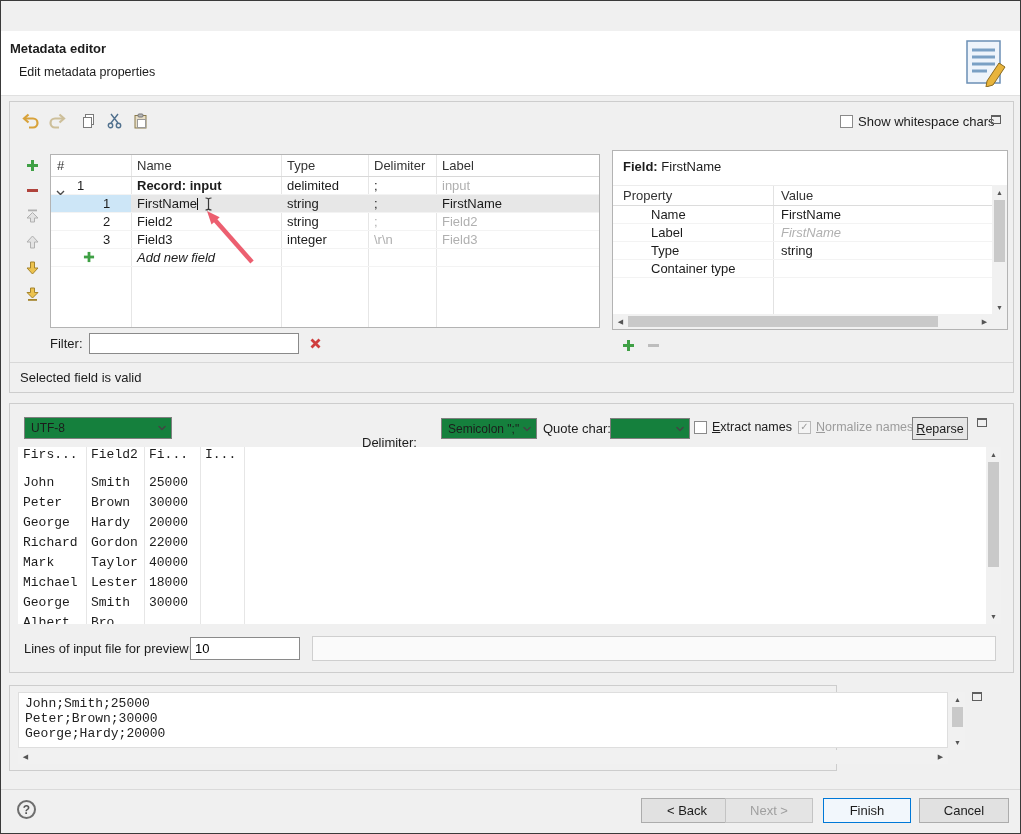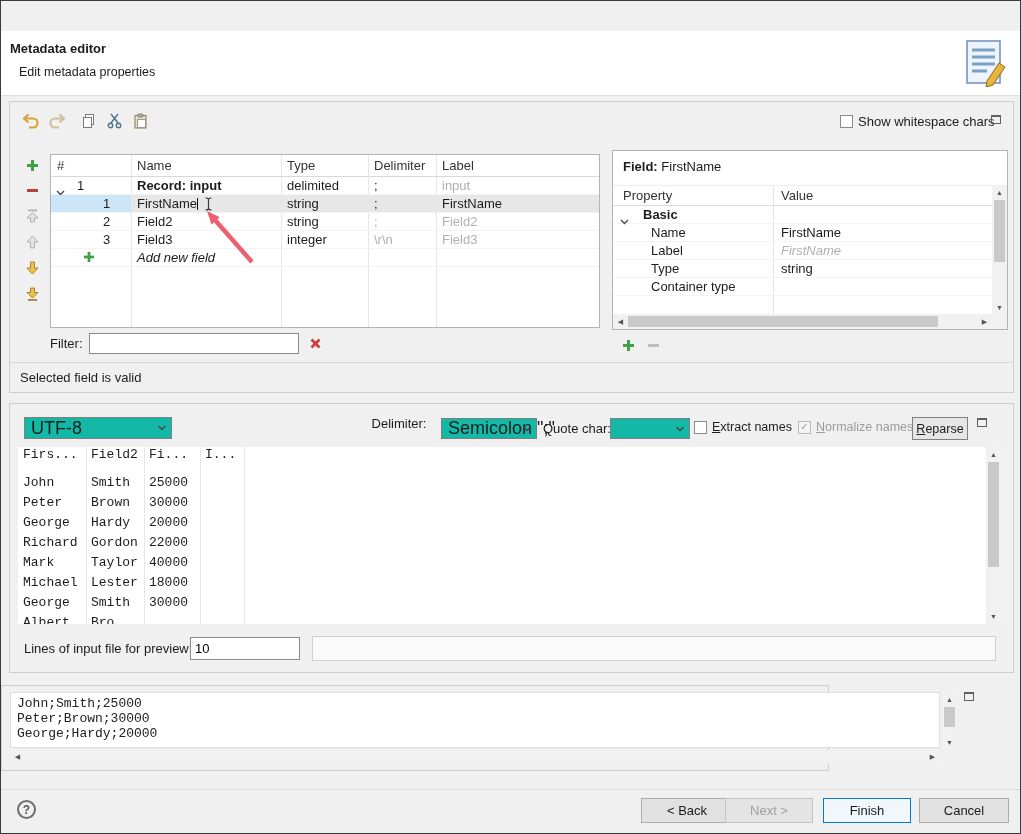--- a/index.html
+++ b/index.html
@@ -16,21 +16,21 @@
   
   .header{position:absolute;left:0;top:30px;width:100%;height:65px;background:#fff;border-bottom:1px solid #e0e0e0}
   .hd-title{position:absolute;left:9px;top:10px;font-weight:bold}
   .hd-sub{position:absolute;left:18px;top:34px;font-size:12.5px}
   .hd-icon{position:absolute;right:12px;top:8px}
 
   
   .group{position:absolute;background:#f0f0f0;border:1px solid #cdcdcd}
   #topGroup{left:8px;top:100px;width:1005px;height:292px}
   #midGroup{left:8px;top:402px;width:1005px;height:270px}
-  #botGroup{left:0;top:684px;width:828px;height:86px}
+  #botGroup{left:8px;top:684px;width:828px;height:86px}
 
   
   .tb-icons{position:absolute;left:10px;top:8px;display:flex;align-items:center;gap:5px}
   .tb-ic{width:21px;height:21px;display:flex;align-items:center;justify-content:center}
   .sep6{margin-left:6px}
   .ws-check{position:absolute;left:830px;top:12px;display:flex;align-items:center;gap:5px}
   .cb{width:13px;height:13px;background:#fff;border:1px solid #8a8a8a;display:flex;align-items:center;justify-content:center;font-size:10px;line-height:1;color:#444;flex:none}
   .cb.dis{border-color:#b9b9b9;color:#9c9c9c;background:#f4f4f4}
   .panel-max{width:10px;height:9px;border:1px solid #5f5f5f;border-top-width:2px;display:inline-block}
   #topMax{position:absolute;left:981px;top:13px}
@@ -88,25 +88,25 @@
   .sb-thumbh{position:absolute;top:2px;bottom:2px;background:#c9c9c9}
   .sb-corner{position:absolute;width:15px;height:15px;background:#f1f1f1}
   #ppVsb{right:0;top:34px;height:130px}
   #ppHsb{left:0;bottom:0;width:379px}
   #ppCorner{right:0;bottom:0}
 
   
   .status-strip{position:absolute;left:0;bottom:0;width:100%;height:30px;border-top:1px solid #d8d8d8;display:flex;align-items:center;padding-left:10px;background:#f0f0f0}
 
   
-  .combo{position:absolute;background:#14b8a6;border:1px solid #7f7f7f;display:flex;align-items:center;padding:0 18px 0 6px;font-size:18px;white-space:nowrap}
+  .combo{position:absolute;background:#15803d;border:1px solid #7f7f7f;display:flex;align-items:center;padding:0 18px 0 6px;font-size:12px;white-space:nowrap}
   .combo-arr{position:absolute;right:5px;top:50%;transform:translateY(-50%);display:flex}
   #encCombo{left:14px;top:13px;width:148px;height:22px}
   .flabel{position:absolute;white-space:nowrap}
-  #delimLabel{left:352px;top:12px;width:74px;text-align:center}
+  #delimLabel{left:352px;top:31px;width:74px;text-align:left}
   #delimCombo{left:431px;top:14px;width:96px;height:21px}
   #quoteLabel{left:533px;top:17px}
   #quoteCombo{left:600px;top:14px;width:80px;height:21px}
   .checkline{position:absolute;display:flex;align-items:center;gap:5px;font-size:12.5px}
   #extractCheck{left:684px;top:16px}
   #normalizeCheck{left:788px;top:16px}
   .dis-label{color:#9c9c9c}
   #reparseBtn{position:absolute;left:902px;top:13px;width:56px;height:23px;background:#e6e6e6;border:1px solid #7f7f7f;display:flex;align-items:center;justify-content:center;font-size:12.5px}
   #midMax{position:absolute;left:967px;top:14px}
   .mnemo{display:inline-block}
@@ -313,29 +313,20 @@
         <span class="bold">Field:</span>
         <span>FirstName</span>
       </div>
       <div class="pp-table">
         <div class="pp-vline"></div>
         <div class="pp-row pp-head">
           <div class="pc-prop">Property</div>
           <div class="pc-val">Value</div>
         </div>
         <div class="pp-row">
-          <div class="pc-prop">
-            <span class="pp-group-chev"><svg width="9" height="6" viewBox="0 0 9 6">
-                  <path d="M1 1 L4.5 4.5 L8 1" fill="none" stroke="#4a4a4a" stroke-width="1.4"></path>
-                </svg></span>
-            <span class="pp-group-label">Basic</span>
-          </div>
-          <div class="pc-val"></div>
-        </div>
-        <div class="pp-row">
           <div class="pc-prop indent">Name</div>
           <div class="pc-val">FirstName</div>
         </div>
         <div class="pp-row">
           <div class="pc-prop indent">Label</div>
           <div class="pc-val muted italic">FirstName</div>
         </div>
         <div class="pp-row">
           <div class="pc-prop indent">Type</div>
           <div class="pc-val">string</div>

